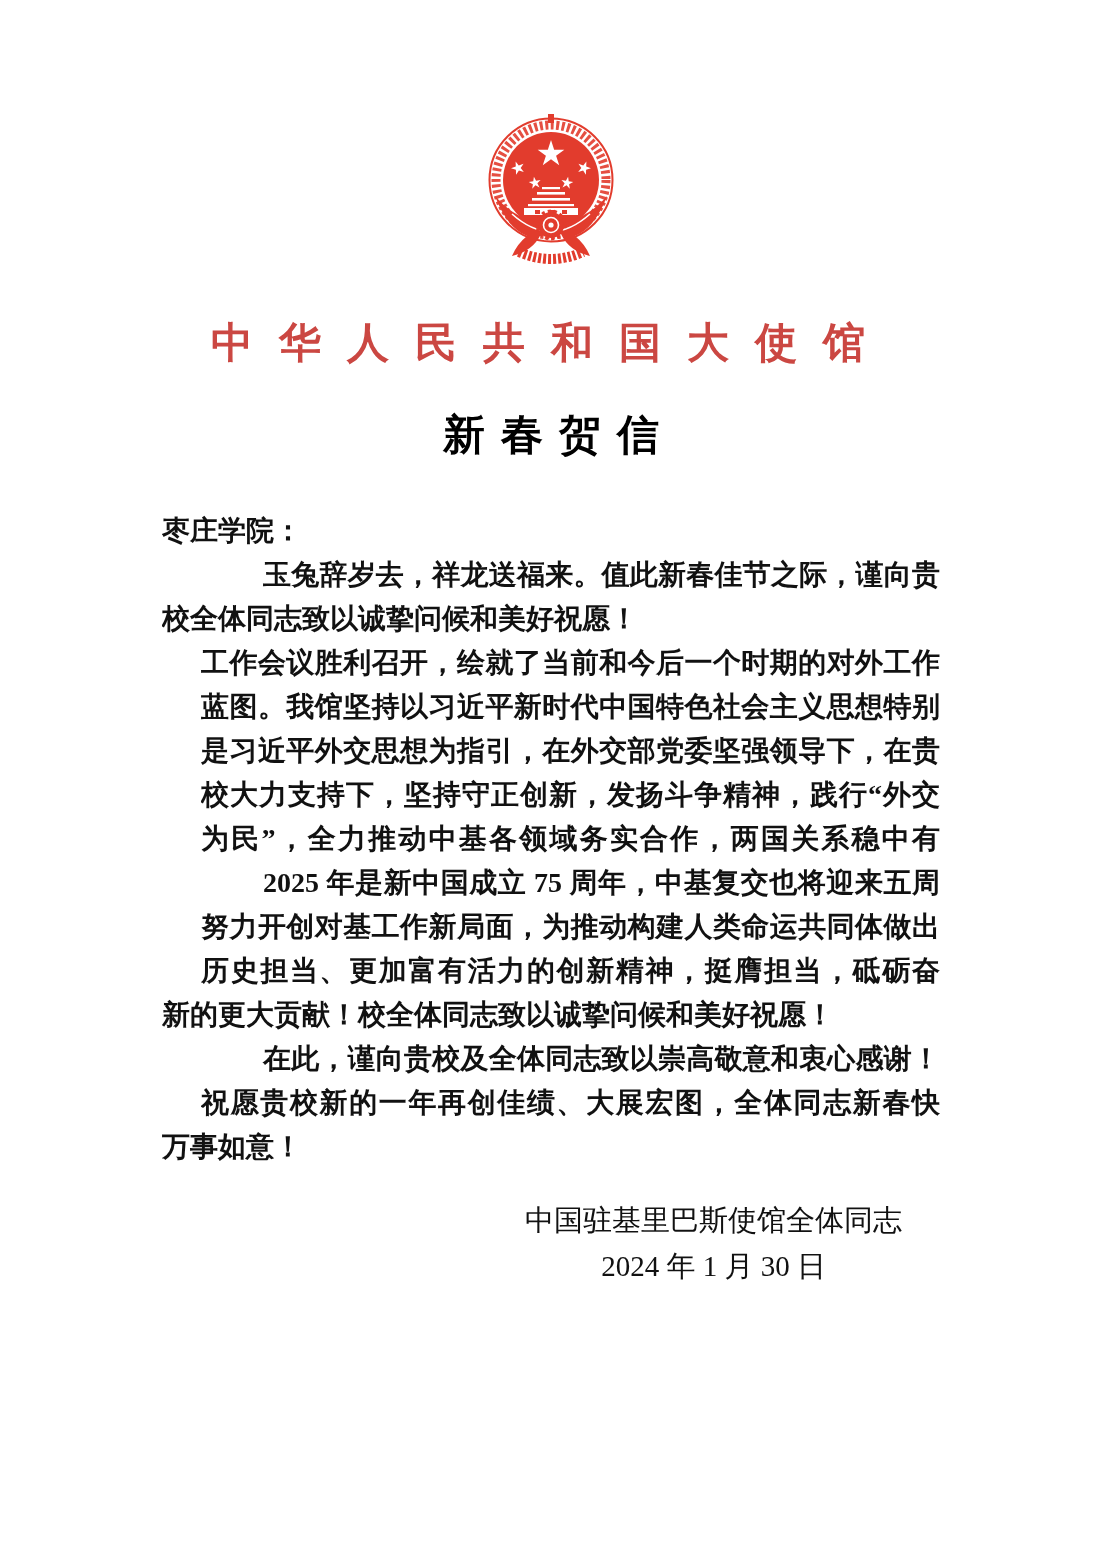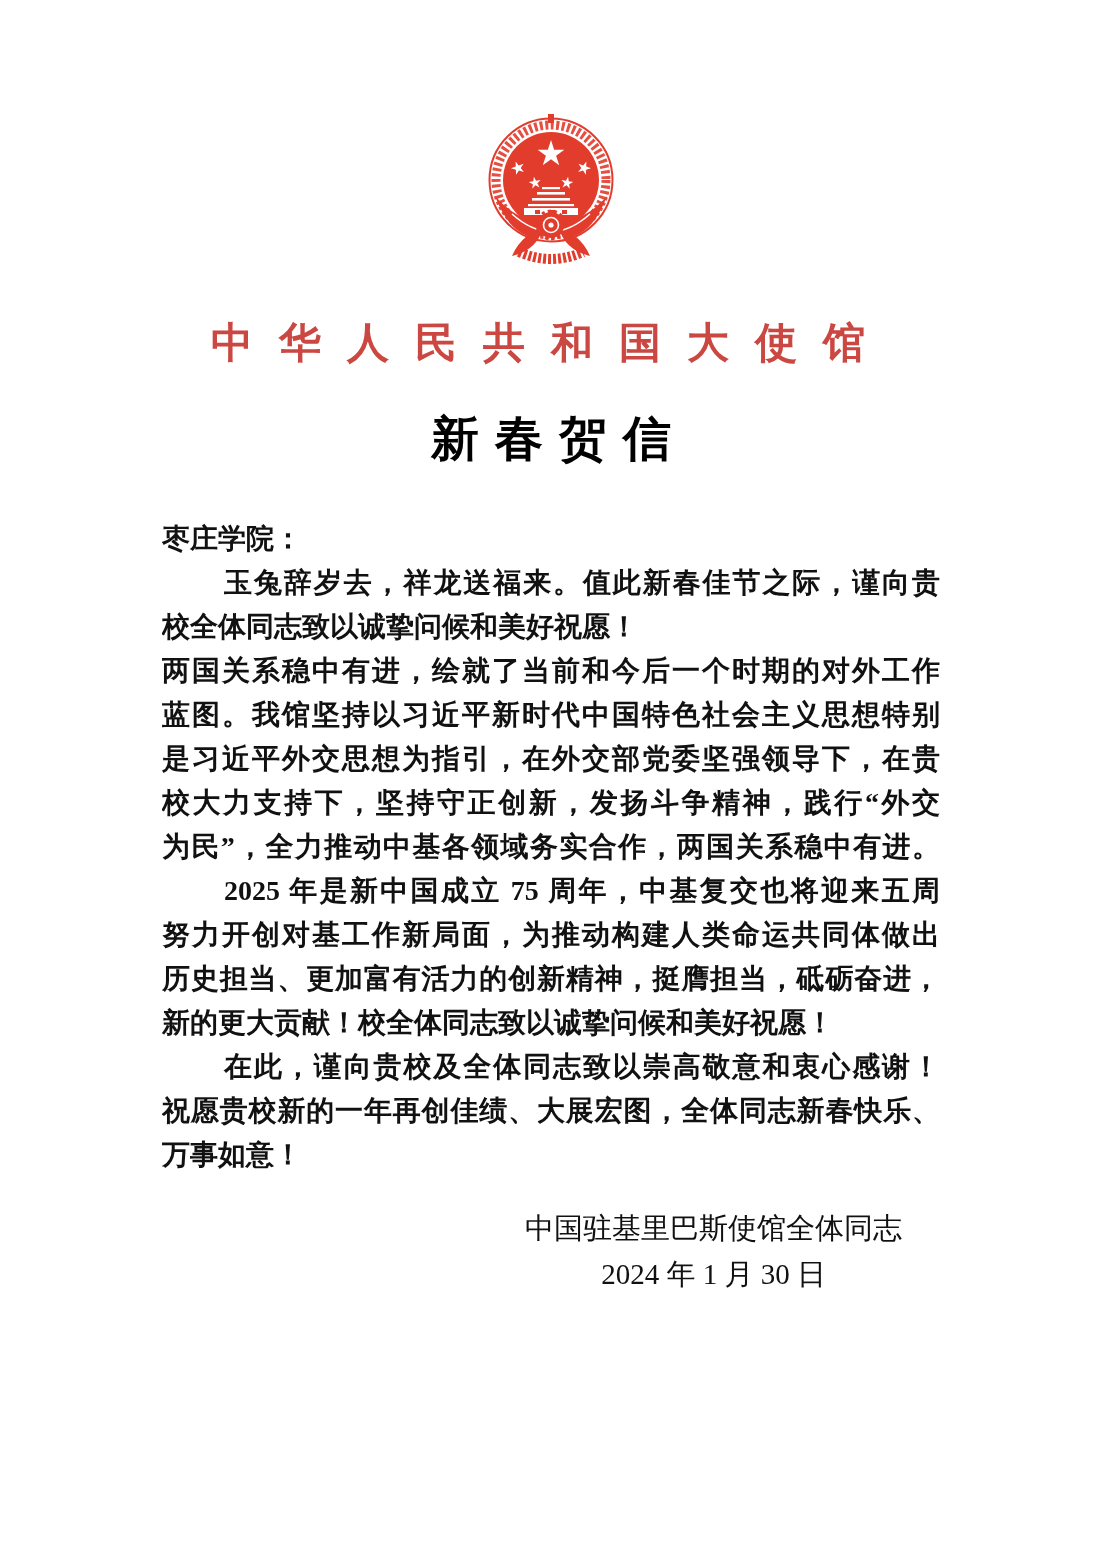--- a/index.html
+++ b/index.html
@@ -24,21 +24,21 @@
     font-size: 42px;
     font-weight: bold;
     letter-spacing: 26px;
     color: #cb4742;
     line-height: 1.2;
     font-family: "Liberation Serif", "DejaVu Serif", serif;
   }
   .letter-title {
     margin-top: 40px;
     text-align: center;
-    font-size: 48px;
+    font-size: 42px;
     font-weight: bold;
     letter-spacing: 16px;
     padding-left: 16px;
     color: #000000;
     line-height: 1.3;
     font-family: "Liberation Sans", "DejaVu Sans", sans-serif;
   }
   .letter-body {
     margin: 46px 162px 0 162px;
     font-size: 28px;
@@ -47,20 +47,21 @@
   .line {
     height: 44px;
     overflow: hidden;
     text-align: left;
     font-weight: bold;
   }
   .line.indent { padding-left: 62px; }
   .line.justify {
     text-align: justify;
     text-align-last: justify;
+    margin-left: 39px;
   }
   .signature-block {
     margin: 28px 200px 0 auto;
     width: -moz-fit-content;
     width: fit-content;
     text-align: center;
     font-size: 29px;
     line-height: 46px;
   }
 </style>
@@ -112,21 +113,21 @@
   </div>
 
   <div class="org-title" style="color: rgb(203, 71, 66);">中华人民共和国大使馆</div>
 
   <div class="letter-title">新春贺信</div>
 
   <div class="letter-body">
       <div class="line">枣庄学院：</div>
       <div class="line indent justify">玉兔辞岁去，祥龙送福来。值此新春佳节之际，谨向贵</div>
       <div class="line">校全体同志致以诚挚问候和美好祝愿！</div>
-      <div class="line justify">两国关系稳中有进，绘就了当前和今后一个时期的对外工作</div>
+      <div class="line justify">工作会议胜利召开，绘就了当前和今后一个时期的对外工作</div>
       <div class="line justify">蓝图。我馆坚持以习近平新时代中国特色社会主义思想特别</div>
       <div class="line justify">是习近平外交思想为指引，在外交部党委坚强领导下，在贵</div>
       <div class="line justify">校大力支持下，坚持守正创新，发扬斗争精神，践行“外交</div>
       <div class="line justify">为民”，全力推动中基各领域务实合作，两国关系稳中有进。</div>
       <div class="line indent justify">2025 年是新中国成立 75 周年，中基复交也将迎来五周</div>
       <div class="line justify">努力开创对基工作新局面，为推动构建人类命运共同体做出</div>
       <div class="line justify">历史担当、更加富有活力的创新精神，挺膺担当，砥砺奋进，</div>
       <div class="line">新的更大贡献！校全体同志致以诚挚问候和美好祝愿！</div>
       <div class="line indent justify">在此，谨向贵校及全体同志致以崇高敬意和衷心感谢！</div>
       <div class="line justify">祝愿贵校新的一年再创佳绩、大展宏图，全体同志新春快乐、</div>

